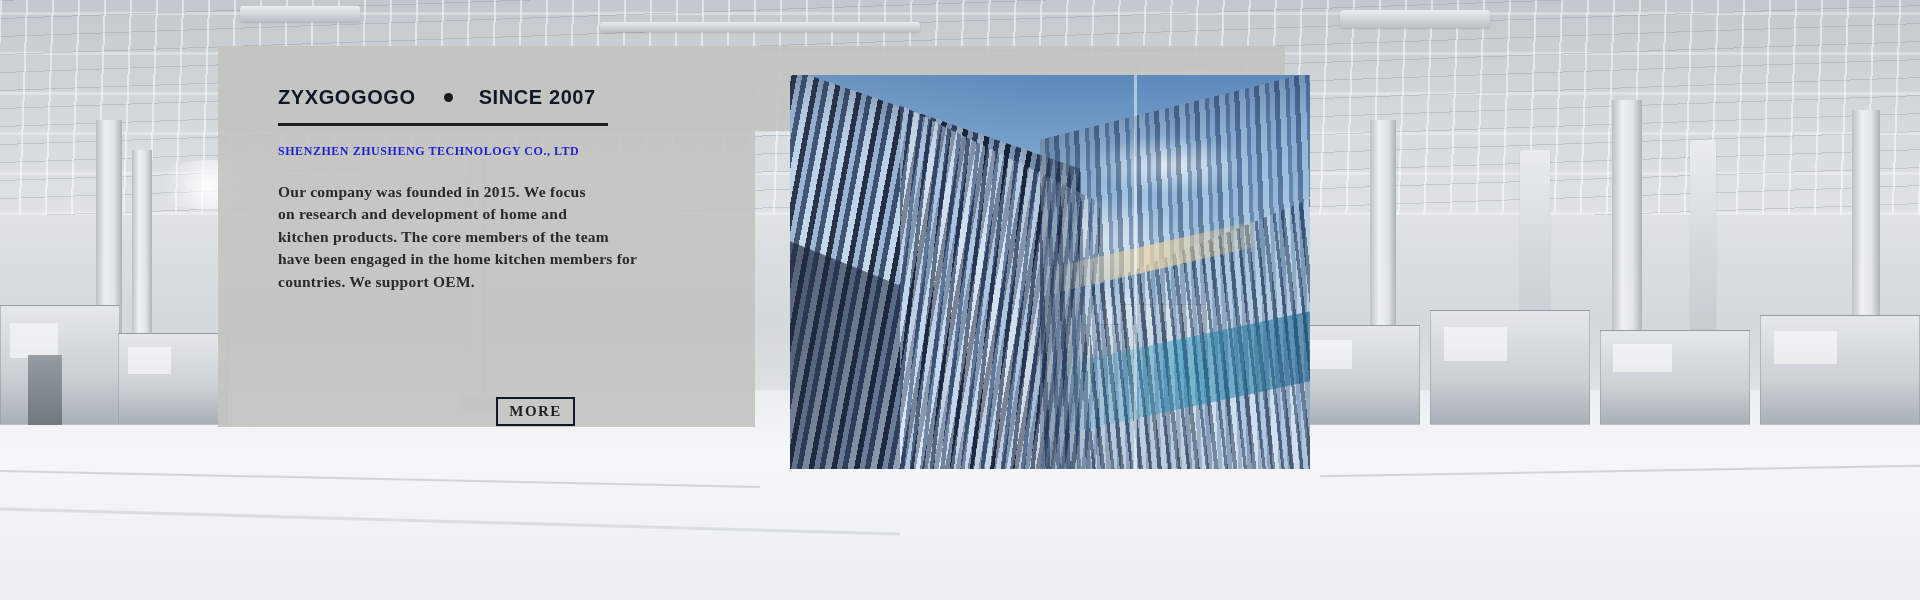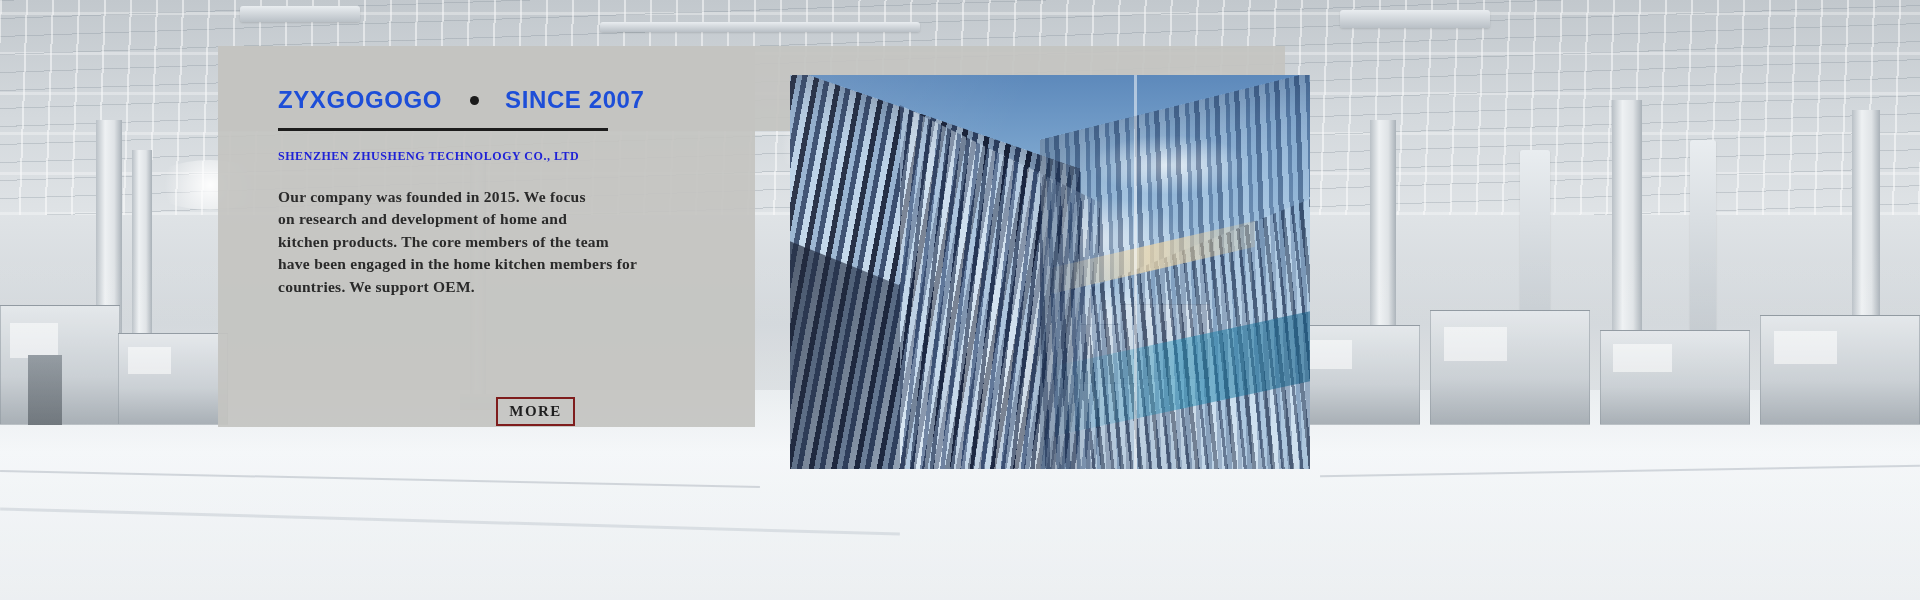--- a/index.html
+++ b/index.html
@@ -82,22 +82,22 @@
   .panel {
     position:absolute; left:218px; top:46px; width:537px; height:381px;
     background:rgba(196,196,193,.93);
   }
   .panel-inner { position:absolute; left:60px; top:40px; right:20px; }
 
   .headline { display:flex; align-items:center; gap:0; white-space:nowrap; }
   .headline .brand,
   .headline .since {
     font-family:"Liberation Sans", sans-serif;
-    font-weight:700; font-size:24px; letter-spacing:.6px;
-    color:#1d4ed8;
+    font-weight:700; font-size:20px; letter-spacing:.6px;
+    color:#0f172a;
   }
   .headline .dot-sep {
     display:inline-block; width:9px; height:9px; border-radius:50%;
     background:#1b1b1b; margin:0 26px 0 28px; flex:none;
   }
 
   .rule { margin-top:14px; width:330px; height:3px; background:#1c1c1c; }
 
   .company {
     margin-top:18px;
@@ -110,21 +110,21 @@
     margin-top:22px;
     font-family:"Liberation Serif", serif;
     font-weight:700; font-size:15.5px; line-height:22.4px;
     color:#2a2a2a; letter-spacing:.25px;
   }
   .desc span { display:block; }
 
   .more-btn {
     position:absolute; left:278px; top:351px;
     width:79px; height:29px;
-    border:2px solid #7f1d1d; background:transparent;
+    border:2px solid #0f172a; background:transparent;
     display:flex; align-items:center; justify-content:center;
     font-family:"Liberation Serif", serif;
     font-weight:700; font-size:15px; letter-spacing:1.4px; color:#1f1f1f;
     cursor:pointer;
   }
 
   
   .photo {
     position:absolute; left:790px; top:75px; width:520px; height:394px;
     overflow:hidden;

